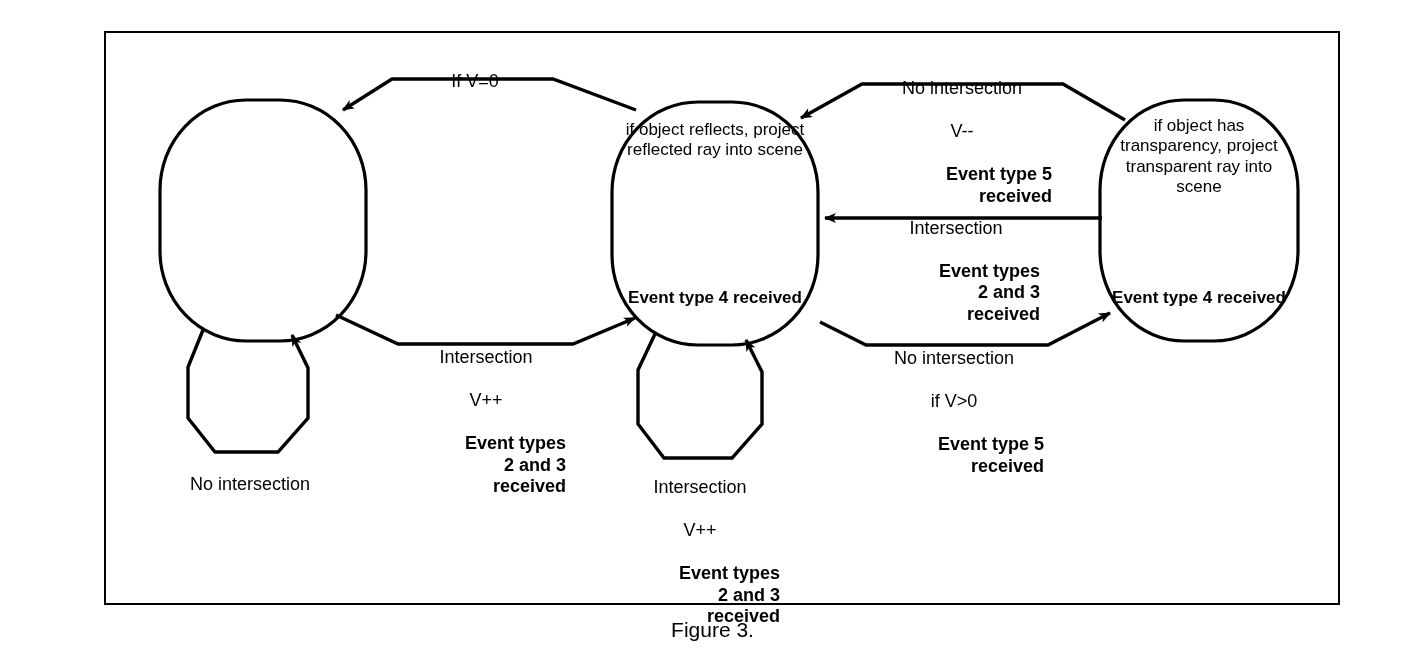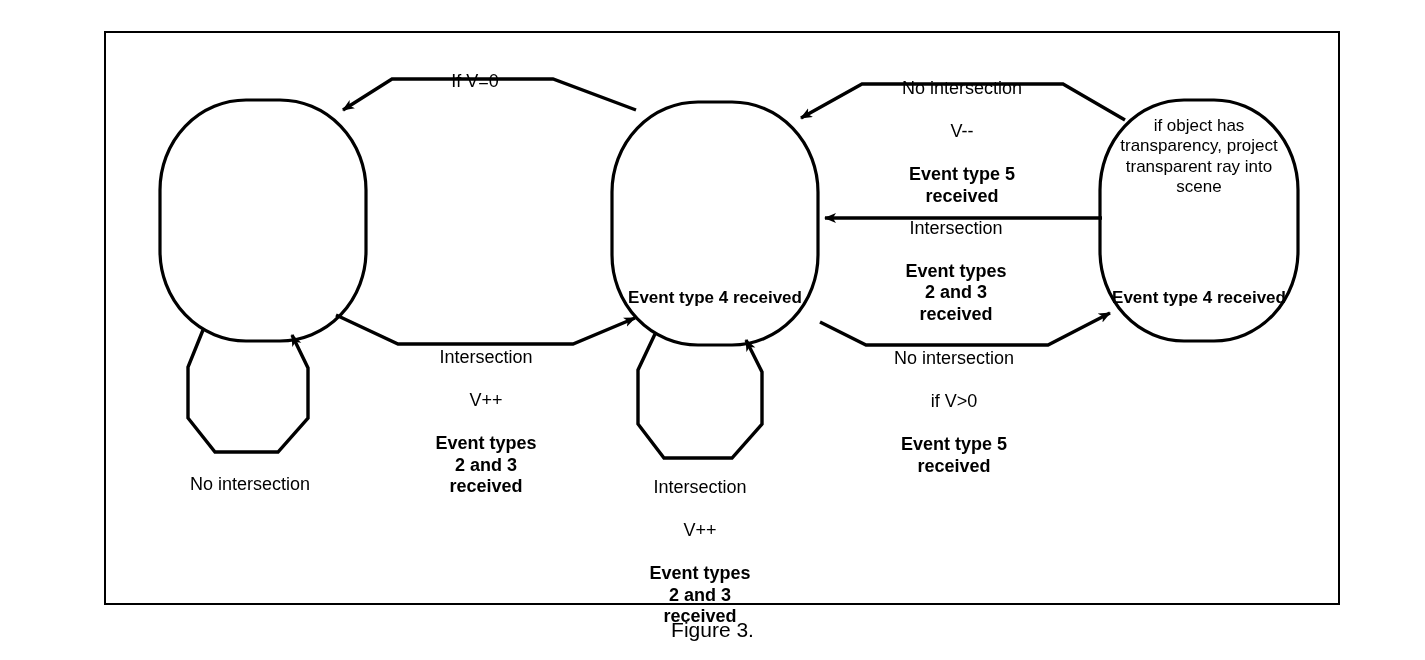--- a/index.html
+++ b/index.html
@@ -62,20 +62,21 @@
     pointer-events: none;
     white-space: pre-line;
   }
   .edge-label .plain {
     display: block;
     font-weight: normal;
   }
   .edge-label .bold {
     display: block;
     font-weight: bold;
+    text-align: right;
   }
   #caption {
     position: absolute;
     left: 0;
     top: 618px;
     width: 1425px;
     text-align: center;
     font-size: 21px;
   }
 </style>
@@ -108,20 +109,25 @@
     <path d="M 655,334 L 638,370 L 638,424 L 664,458 L 732,458 L 762,424 L 762,372 L 746,340" fill="none" stroke="#000000" stroke-width="3.4" marker-end="url(#arrow)"></path>
 
     <path d="M 1125,120 L 1063,84 L 862,84 L 801,118" fill="none" stroke="#000000" stroke-width="3.4" marker-end="url(#arrow)"></path>
 
     <path d="M 1102,218 L 825,218" fill="none" stroke="#000000" stroke-width="3.4" marker-end="url(#arrow)"></path>
 
     <path d="M 820,322 L 866,345 L 1048,345 L 1110,313" fill="none" stroke="#000000" stroke-width="3.4" marker-end="url(#arrow)"></path>
   </svg>
 
 
+  <div class="node-text" style="left:614px; top:120px; width:202px;">
+    <span class="body">if object reflects,
+project reflected
+ray into scene</span>
+  </div>
   <div class="node-text" style="left:614px; top:288px; width:202px;">
     <span class="evt">Event type 4
 received</span>
   </div>
 
   <div class="node-text" style="left:1102px; top:116px; width:194px;">
     <span class="body">if object has
 transparency,
 project
 transparent

